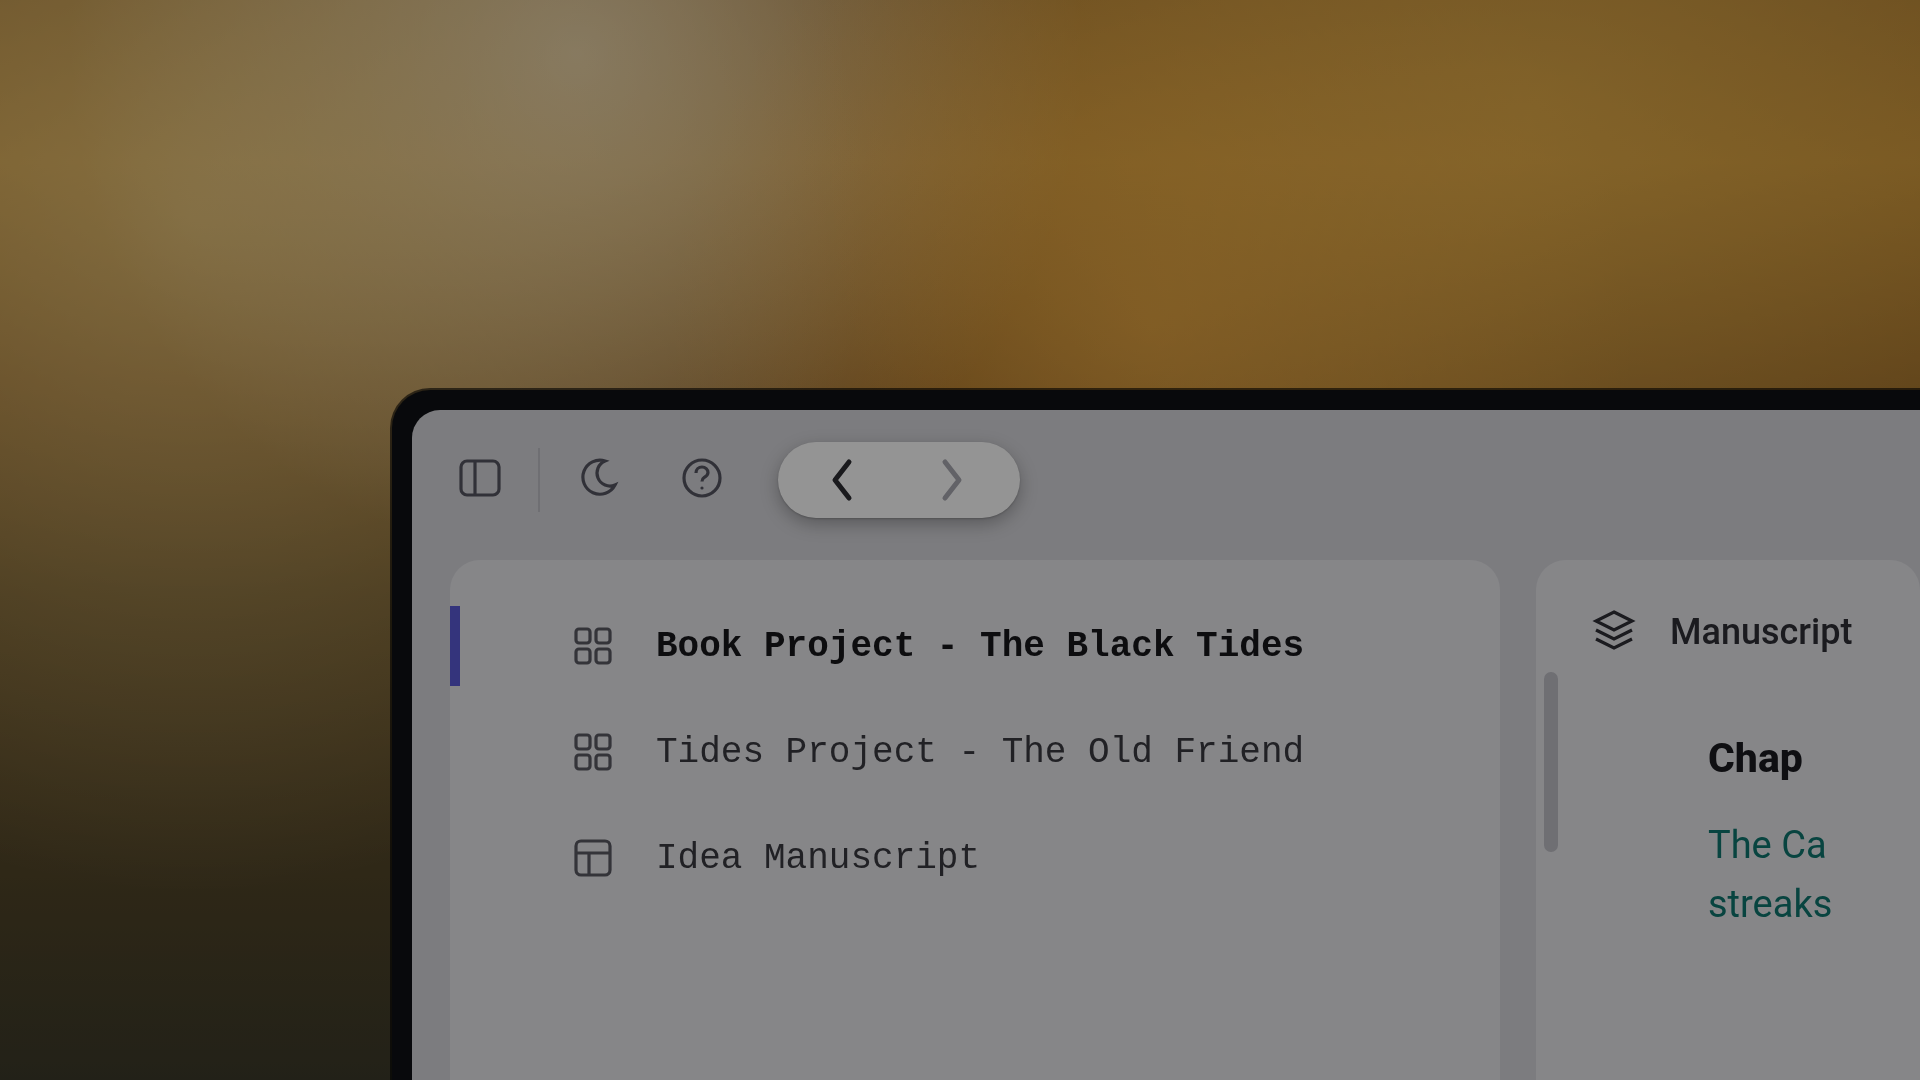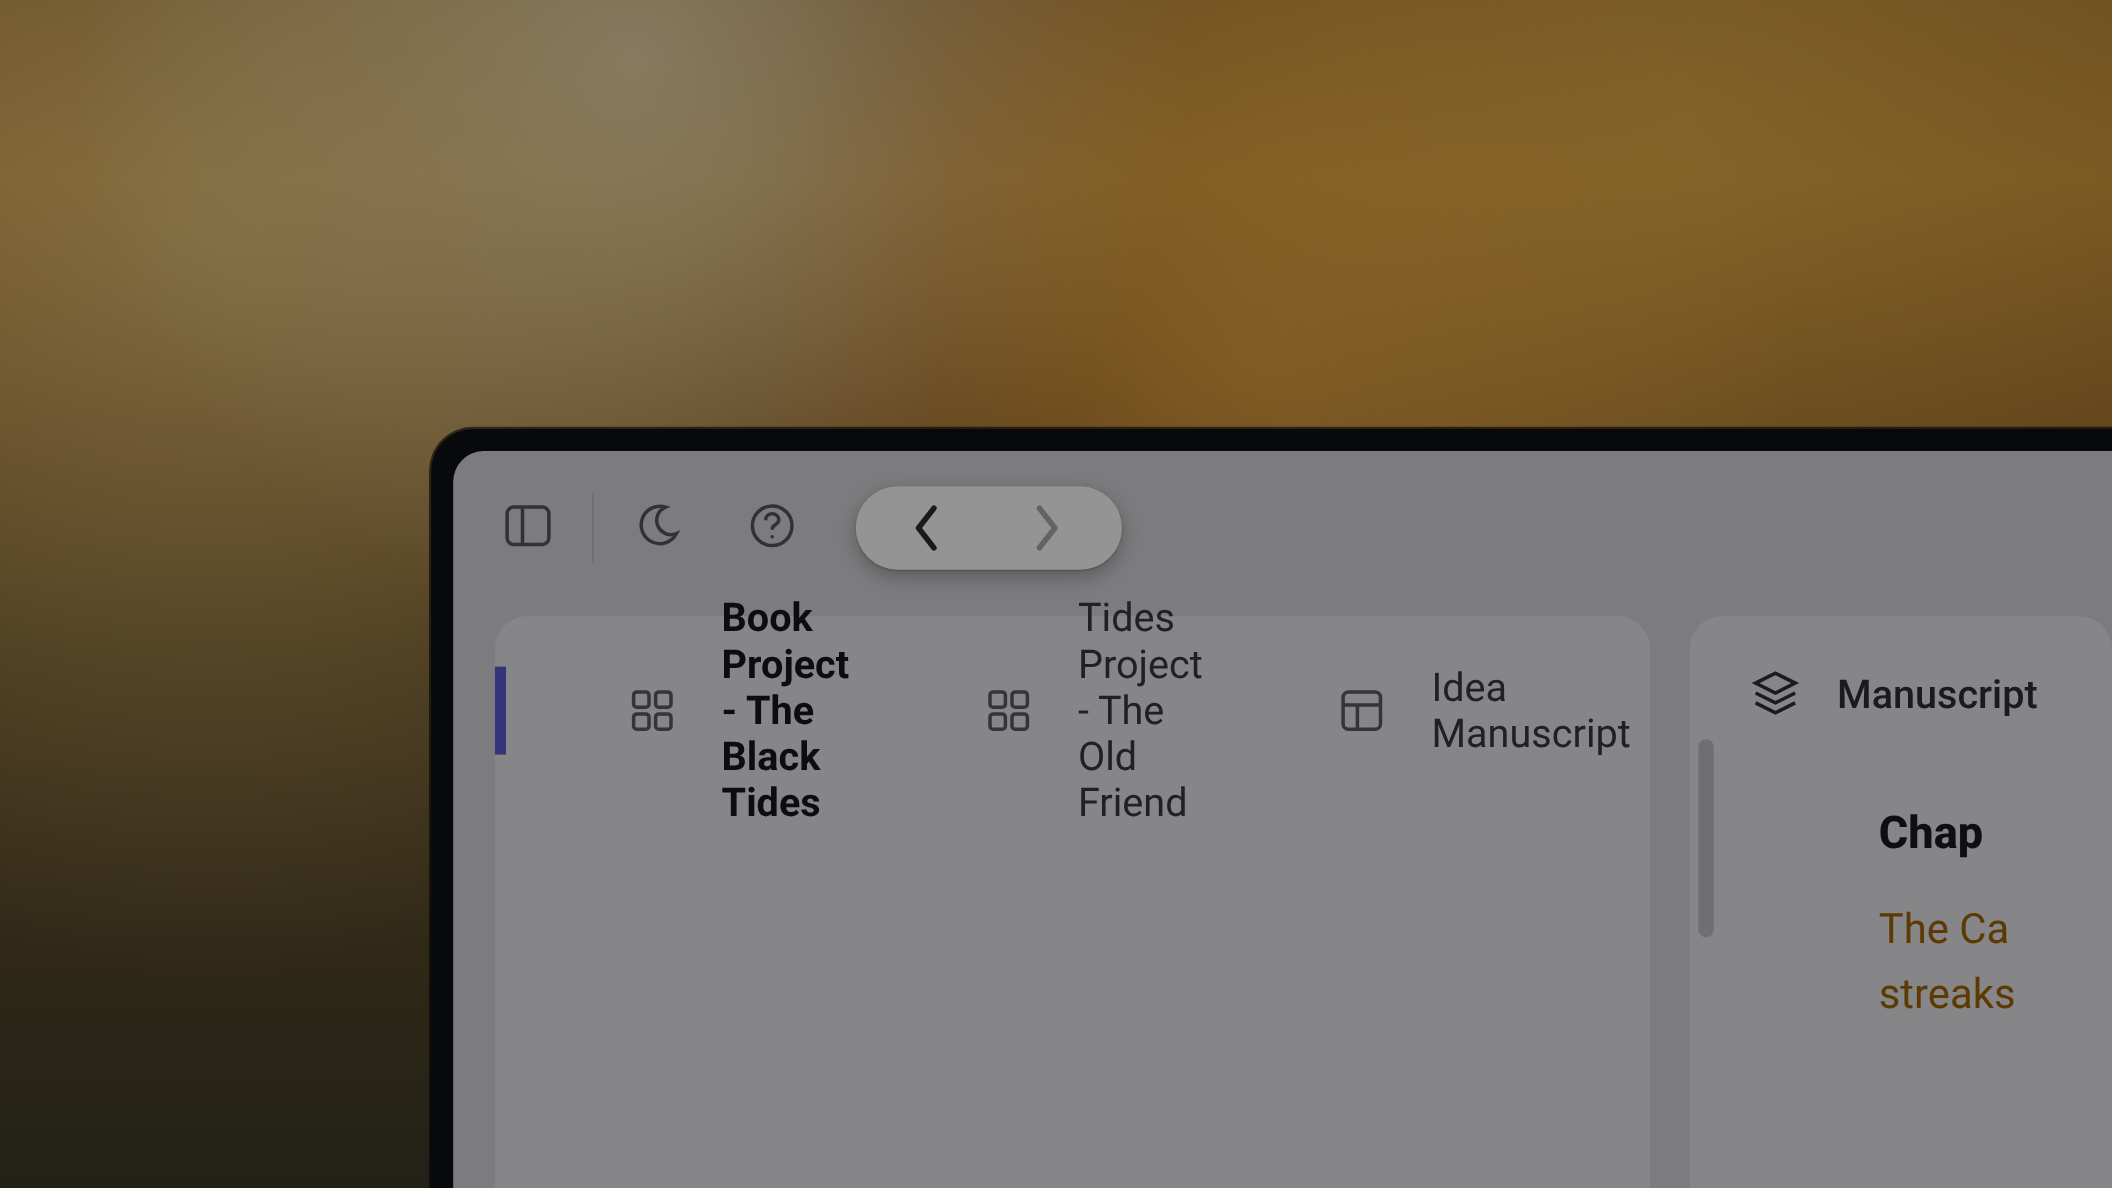--- a/index.html
+++ b/index.html
@@ -108,21 +108,21 @@
 
   .favorites-label {
     font-size: 35px;
     font-weight: 700;
     letter-spacing: 3px;
     color: #8d8d97;
     margin-bottom: 46px;
     margin-left: 24px;
   }
 
-  .fav-list { display: flex; gap: 42px; }
+  .fav-list { display: flex; flex-direction: column; gap: 42px; font-family: Liberation Mono, monospace; }
   .fav-item {
     display: flex; align-items: center; gap: 40px;
     padding-left: 80px;
     font-size: 36px;
     color: #3a3a40;
     position: relative;
     height: 64px;
   }
   .fav-item.active::before {
     content: "";
@@ -150,21 +150,21 @@
 
   .chapter-title {
     font-size: 41px;
     font-weight: 800;
     color: #1a1a1f;
     margin-bottom: 34px;
     margin-left: 116px;
   }
   .body-text {
     font-size: 38px;
-    color: #a16207;
+    color: #0f766e;
     line-height: 1.55;
     margin-left: 116px;
     white-space: nowrap;
   }
 
   
   .scroll-nub {
     position: absolute;
     left: 8px; top: 112px;
     width: 14px; height: 180px;

